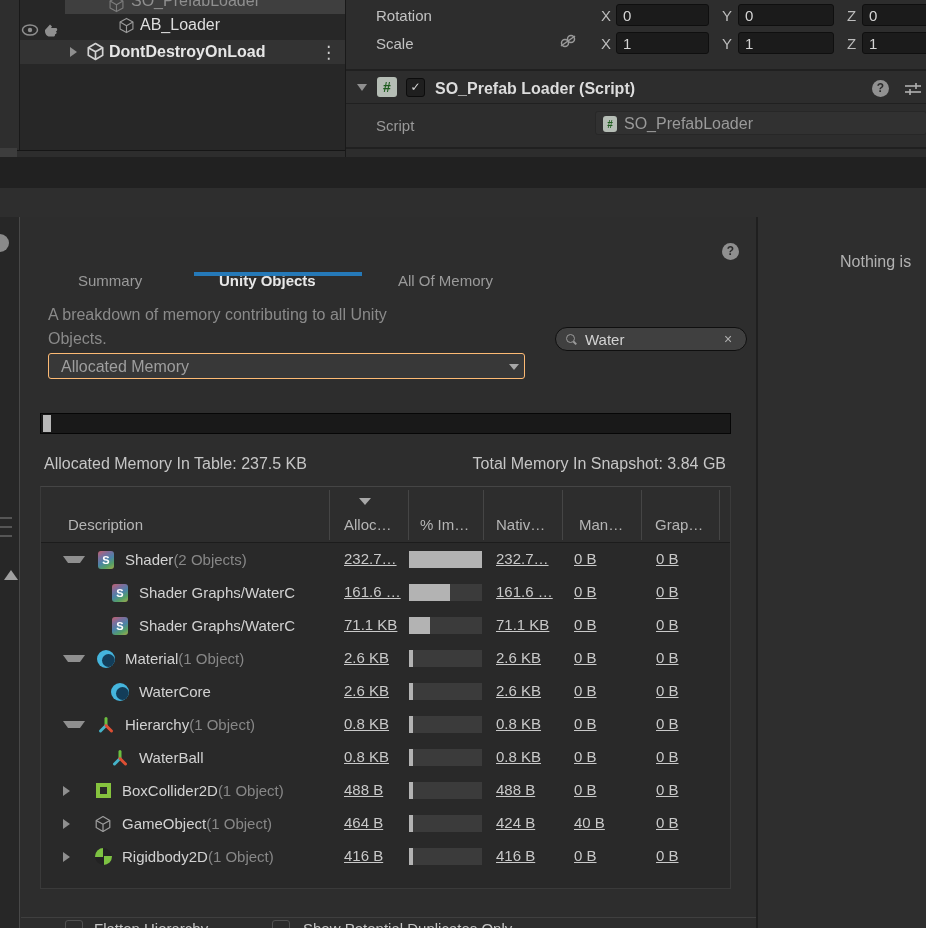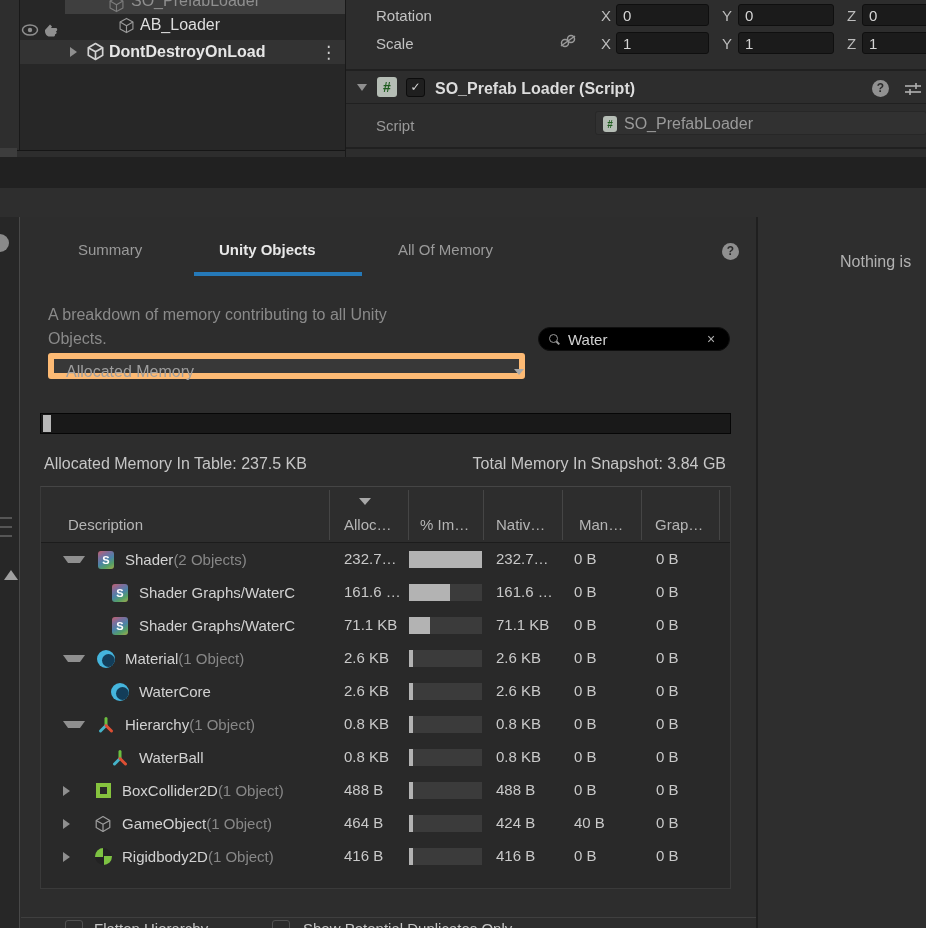--- a/index.html
+++ b/index.html
@@ -30,46 +30,46 @@
     font-size:12px;font-weight:bold;text-align:center;line-height:17px;}
   .objfield{position:absolute;background:#313131;border:1px solid #272727;border-radius:3px;box-sizing:border-box;}
   
   .band-dark{left:0;top:157px;width:926px;height:31px;background:#212121;}
   .band-win{left:0;top:188px;width:926px;height:29px;background:#2e2e2e;border-bottom:1px solid #1b1b1b;}
   
   .prof{left:0;top:217px;width:926px;height:711px;background:#2d2d2d;}
   .prof-gutter{left:0;top:217px;width:19px;height:711px;background:#272727;border-right:1px solid #484848;}
   .right-divider{left:756px;top:217px;width:2px;height:711px;background:#1f1f1f;}
   .right-panel{left:758px;top:217px;width:168px;height:711px;background:#2e2e2e;}
-  .tab{position:absolute;font-size:15px;color:#9a9a9a;cursor:default;}
+  .tab{position:absolute;font-size:15px;color:#9a9a9a;cursor:default;margin-top:31px;}
   .tab.active{color:#e8e8e8;font-weight:bold;}
   .tab-underline{position:absolute;height:4px;background:#2579b8;}
-  .dropdown{position:absolute;background:#383838;border:6px solid #fdba74;border-radius:3px;box-sizing:border-box;}
+  .dropdown{position:absolute;background:#383838;border:1px solid #fdba74;border-radius:3px;box-sizing:border-box;}
   .caret-down{position:absolute;width:0;height:0;border-left:5px solid transparent;border-right:5px solid transparent;border-top:6px solid #a8a8a8;}
-  .search{position:absolute;background:#000000;border:1px solid #0f0f0f;border-radius:12px;box-sizing:border-box;}
+  .search{position:absolute;background:#404040;border:1px solid #0f0f0f;border-radius:12px;box-sizing:border-box;margin-left:17px;}
   .mag{position:absolute;width:7px;height:7px;border:1.5px solid #9a9a9a;border-radius:50%;}
   .mag::after{content:"";position:absolute;left:6px;top:7px;width:4px;height:1.5px;background:#9a9a9a;transform:rotate(45deg);}
   .membar{position:absolute;left:40px;top:413px;width:691px;height:21px;background:#191919;border:1px solid #060606;box-sizing:border-box;}
   .memthumb{position:absolute;left:2px;top:1px;width:8px;height:17px;background:#b8b8b8;}
   
   .table{position:absolute;left:40px;top:486px;width:691px;height:403px;background:#292929;
     border:1px solid #3a3a3a;border-top:1px solid #454545;box-sizing:border-box;}
   .thead{position:absolute;left:0;top:0;width:689px;height:56px;background:#2d2d2d;border-bottom:1px solid #1c1c1c;box-sizing:border-box;}
   .thead .sep{position:absolute;top:3px;width:1px;height:50px;background:#454545;}
   .hlabel{position:absolute;bottom:9px;font-size:15px;color:#b5b5b5;white-space:nowrap;}
   .sort-arrow{position:absolute;top:11px;width:0;height:0;border-left:6px solid transparent;border-right:6px solid transparent;border-top:7px solid #a8a8a8;}
   .rows{position:absolute;left:0;top:56px;width:689px;}
   .trow{position:relative;width:689px;height:33px;}
   .rdesc{position:absolute;left:0;top:0;bottom:0;width:288px;display:flex;align-items:center;padding-left:22px;box-sizing:border-box;overflow:hidden;}
   .rdesc.child{padding-left:70px;}
   .rfold{flex:0 0 12px;margin-right:12px;}
   .ricon{flex:0 0 18px;height:18px;margin-right:10px;position:relative;}
   .rname{font-size:15px;color:#d2d2d2;white-space:nowrap;}
   .rcount{font-size:15px;color:#878787;white-space:nowrap;}
-  .rv{position:absolute;top:7px;font-size:15px;color:#c9c9c9;white-space:nowrap;}
+  .rv{position:absolute;top:7px;font-size:15px;color:#c9c9c9;white-space:nowrap;text-decoration:underline;}
   .v-alloc{left:303px;} .v-native{left:455px;} .v-man{left:533px;} .v-grap{left:615px;}
   .rbar{position:absolute;left:368px;top:8px;width:73px;height:17px;background:#3b3b3b;}
   .rfill{position:absolute;left:0;top:0;height:17px;background:#b3b3b3;}
   
   .ic-shader{display:block;width:16px;height:18px;margin:0 auto;border-radius:3px;text-align:center;
     background:linear-gradient(150deg,#c2606e 0%,#7a6f9e 28%,#4b83a8 52%,#55a066 76%,#a3aa4d 100%);
     color:#fff;font-size:11px;font-weight:bold;line-height:18px;}
   .ic-material{display:block;width:18px;height:18px;border-radius:50%;background:#45b5dd;position:relative;overflow:hidden;}
   .ic-material::after{content:"";position:absolute;left:5px;top:4px;width:13px;height:13px;border-radius:50%;background:#133d59;}
   .ic-box{display:block;width:15px;height:15px;margin:1px auto;border:4px solid #86c33e;box-sizing:border-box;background:transparent;}

